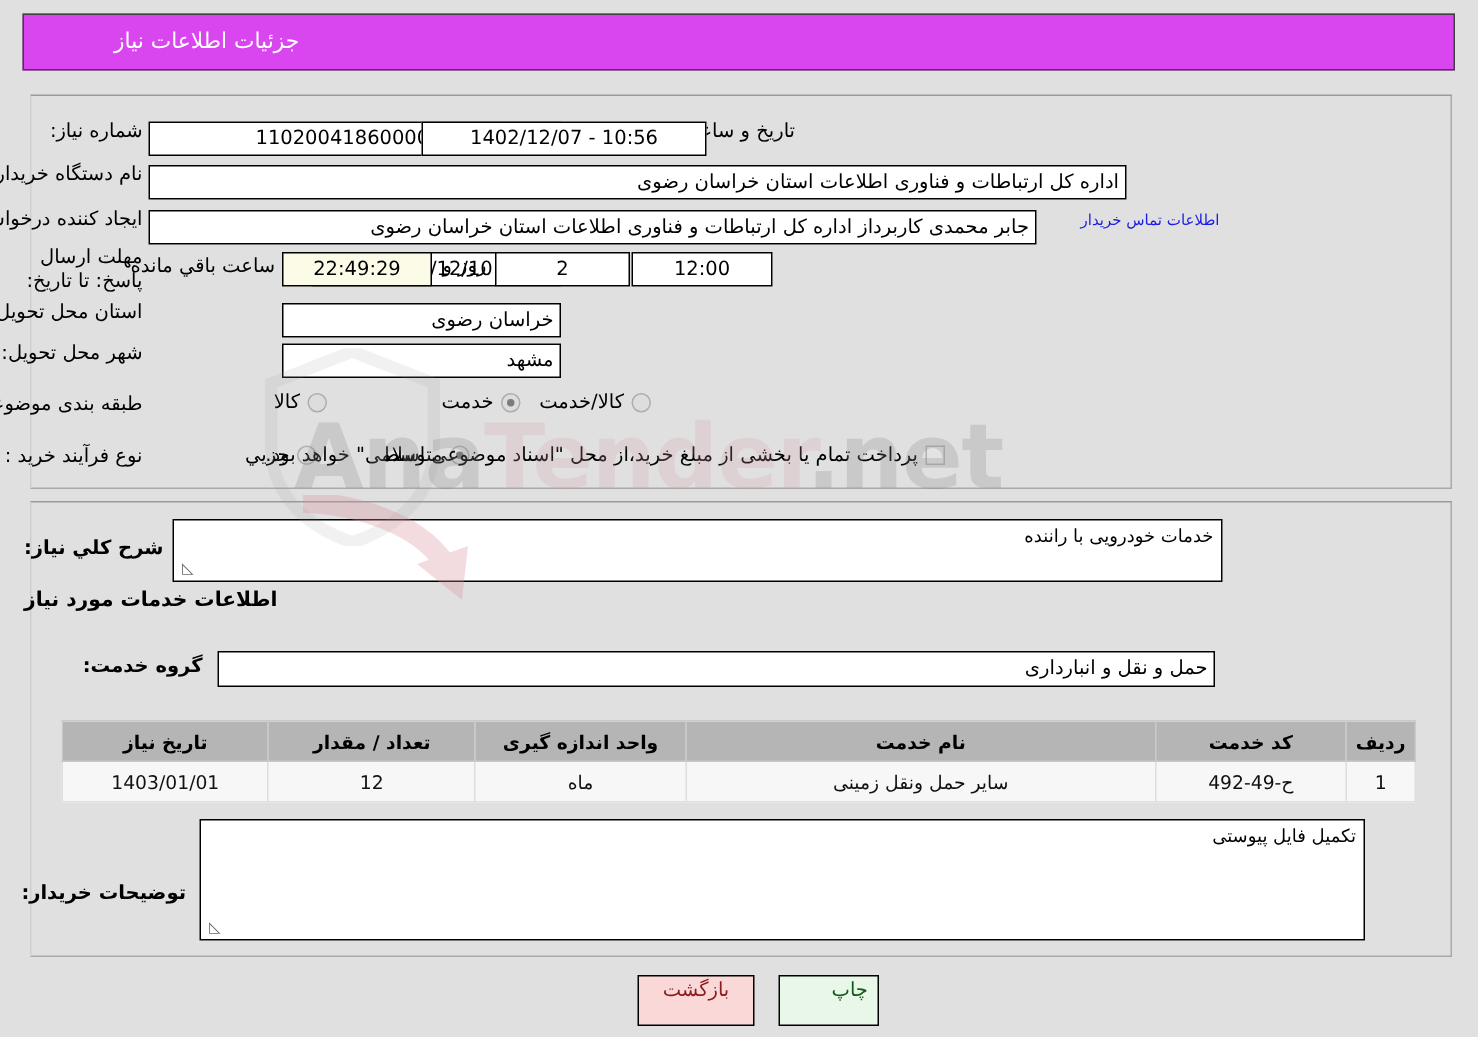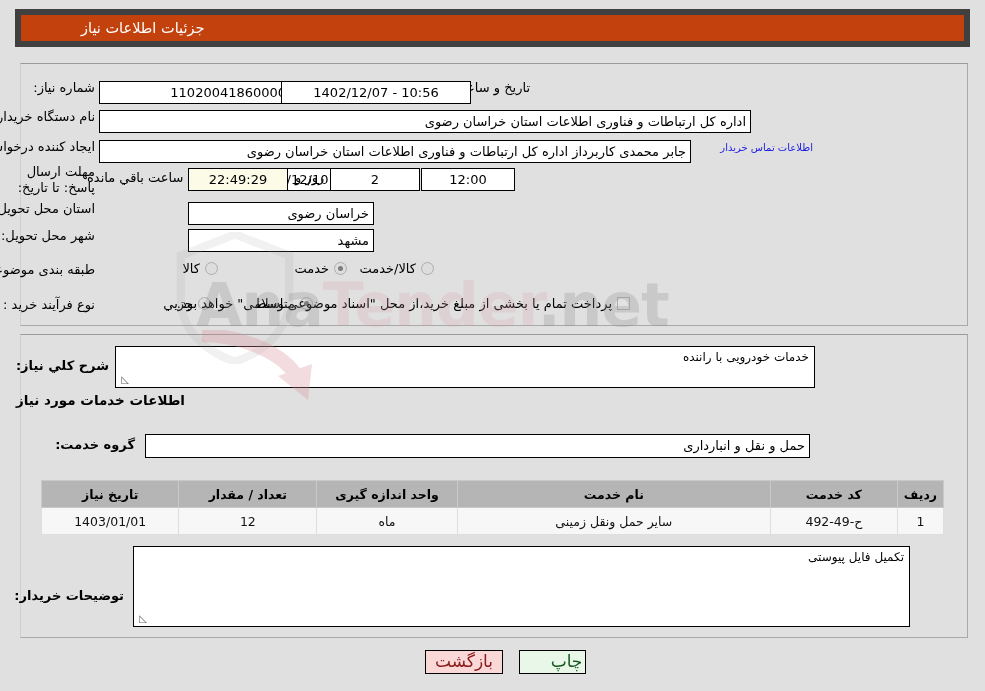--- a/index.html
+++ b/index.html
@@ -19,22 +19,22 @@
     color: #000;
   }
 
   
   .header-bar {
     position: absolute;
     left: 15px;
     top: 9px;
     width: 955px;
     height: 38px;
-    background: #c2410c;
-    border: 6px solid #404040;
+    background: #d946ef;
+    border: 1px solid #404040;
     box-sizing: border-box;
     display: flex;
     align-items: center;
     justify-content: flex-start;
     padding-right: 12px;
   }
   .header-title {
     color: #ffffff;
     font-size: 14.5px;
     margin-right: auto;
@@ -180,24 +180,24 @@
     text-align: center;
     color: #111;
     white-space: nowrap;
   }
 
   
   .btn {
     position: absolute;
     box-sizing: border-box;
     border: 1px solid #000;
-    height: 24px;
+    height: 34px;
     line-height: 20px;
     text-align: center;
-    font-size: 17px;
+    font-size: 13px;
     cursor: pointer;
     font-family: "DejaVu Sans", "Liberation Sans", sans-serif;
   }
   .btn-print  { background: #e9f7e9; color: #14591c; }
   .btn-back   { background: #fbd8d8; color: #8c1b1b; }
 
   
   .wm {
     position: absolute;
     left: 0; top: 0; right: 0; bottom: 0;

